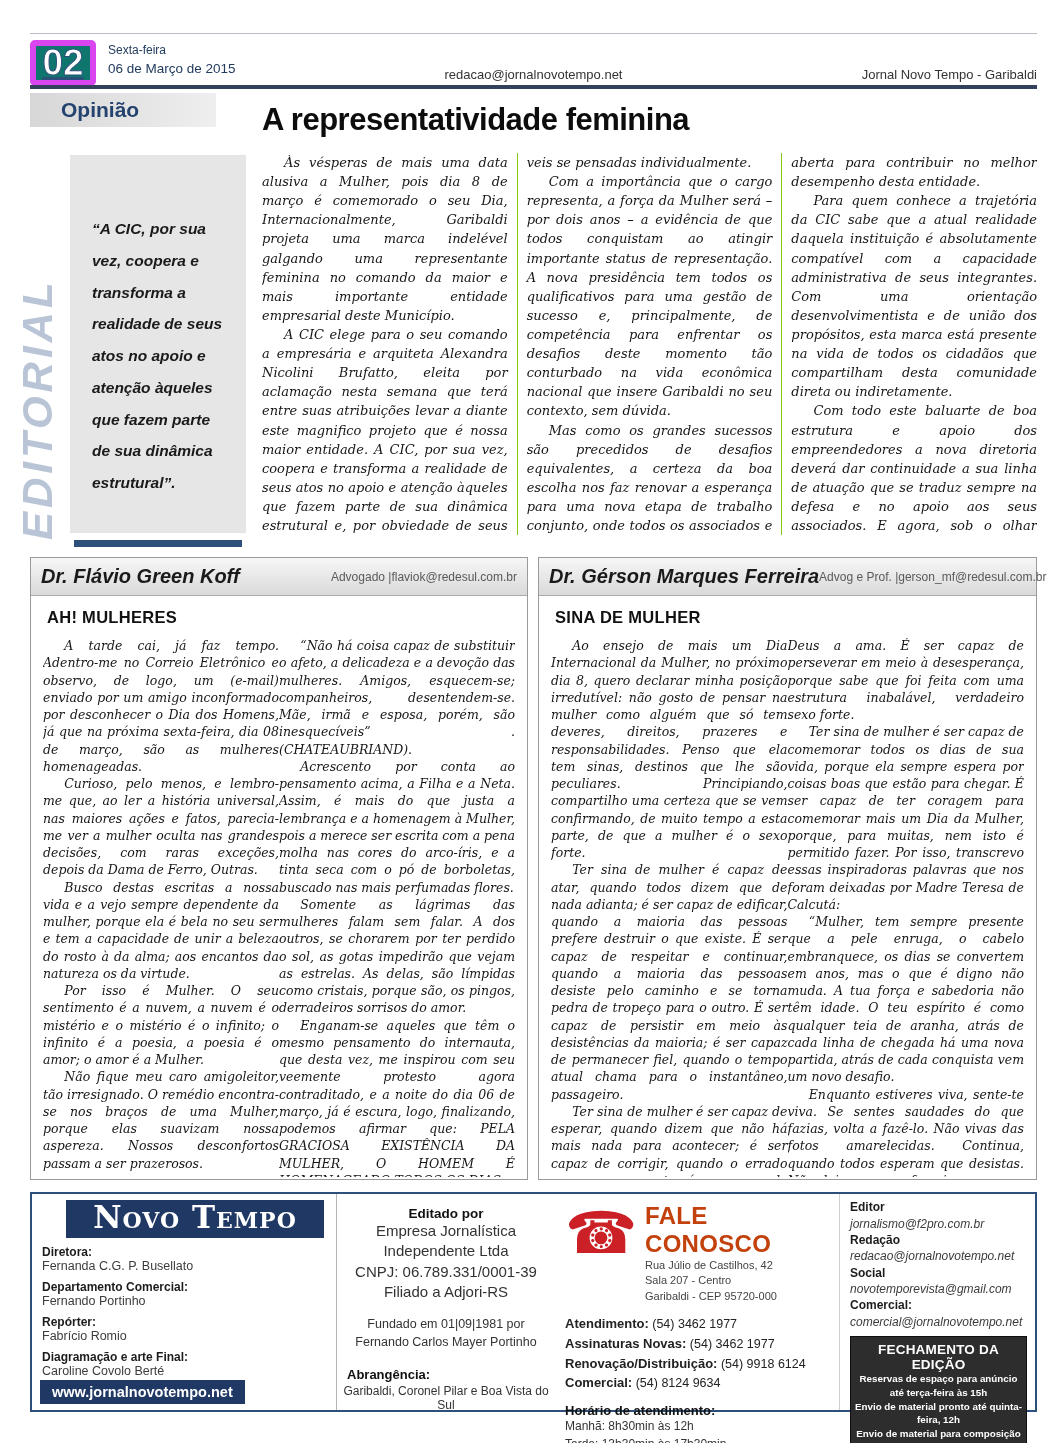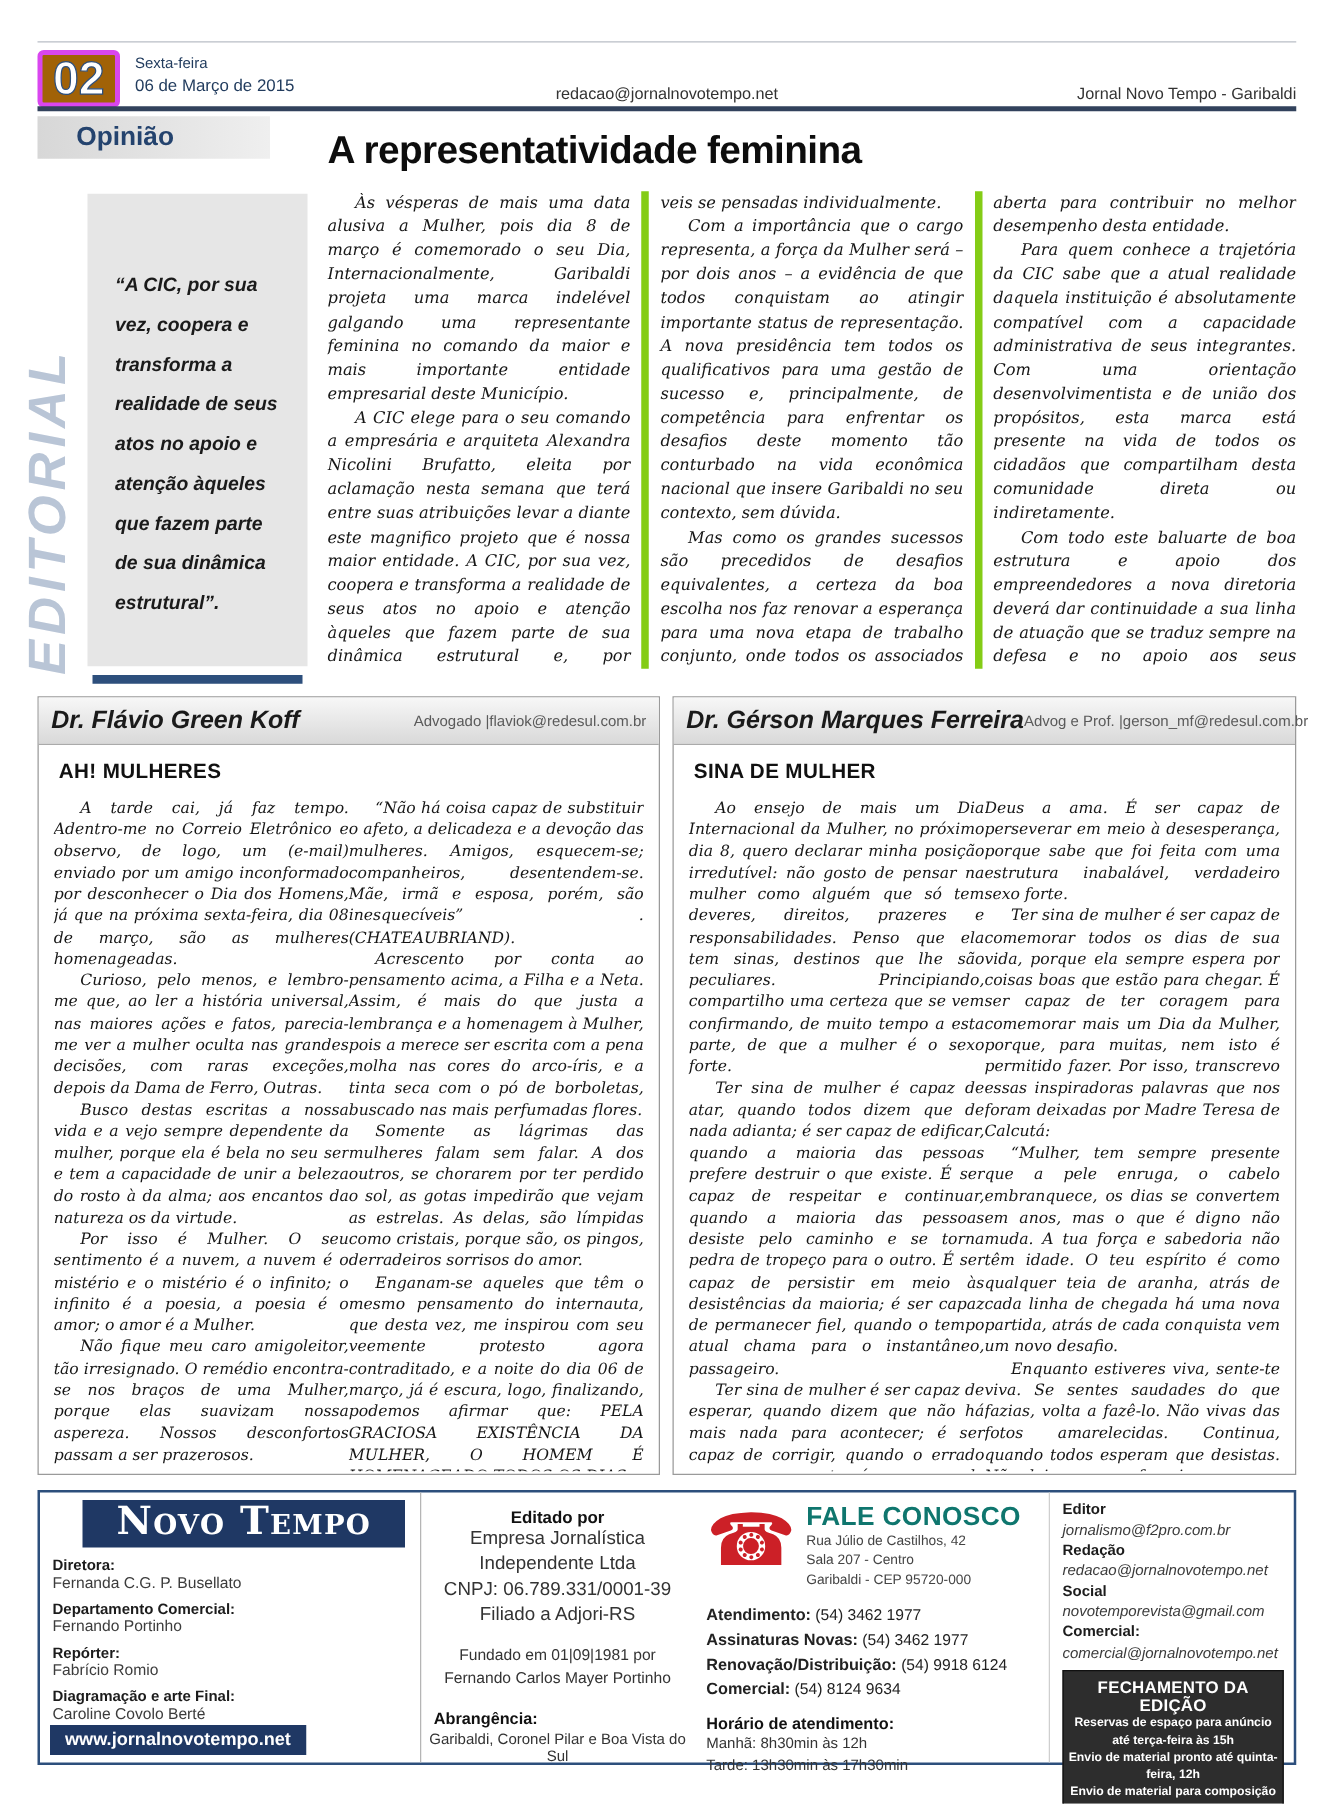--- a/index.html
+++ b/index.html
@@ -1,23 +1,23 @@
 <!DOCTYPE html>
 <html lang="pt"><head>
 <meta charset="utf-8">
 <style>
   html,body{margin:0;padding:0;background:#fff;}
   .page{position:relative;width:1058px;height:1443px;background:#fff;overflow:hidden;
         font-family:"Liberation Sans",sans-serif;color:#111;}
   
   .top-rule{position:absolute;top:33px;left:30px;right:21px;height:1px;background:#b9bec6;}
   .masthead{position:absolute;top:40px;left:30px;right:21px;height:46px;}
-  .pagenum{position:absolute;left:0;top:0;width:66px;height:46px;background:#a16207;
-           border-radius:5px;border:4px solid #d946ef;box-sizing:border-box;display:flex;
-           align-items:center;justify-content:center;color:#fff;font-size:37px;font-weight:bold;
+  .pagenum{position:absolute;left:0;top:0;width:66px;height:46px;background:#0f766e;
+           border-radius:5px;border:6px solid #d946ef;box-sizing:border-box;display:flex;
+           align-items:center;justify-content:center;color:#fff;font-size:37px;font-weight:bold;text-decoration:underline;
            -webkit-text-stroke:1px #2d4f7c;}
   .dateblock{position:absolute;left:78px;top:2px;color:#223c5e;line-height:1.45;}
   .weekday{font-size:12px;}
   .dateline{font-size:13.5px;}
   .mast-center{position:absolute;left:0;right:0;bottom:4px;text-align:center;font-size:13px;color:#333;}
   .mast-right{position:absolute;right:0;bottom:4px;font-size:13px;color:#333;}
   .head-rule{position:absolute;top:85px;left:30px;right:21px;height:4px;background:#32425c;}
   .section-box{position:absolute;top:93px;left:30px;width:186px;height:34px;
                background:linear-gradient(90deg,#d7d7d7,#efefef);display:flex;align-items:center;}
   .section-label{color:#24436e;font-size:21px;font-weight:bold;padding-left:31px;}
@@ -27,21 +27,21 @@
   .vertical-label{position:absolute;left:14px;top:190px;height:350px;writing-mode:vertical-rl;
                   transform:rotate(180deg);font-size:42px;font-weight:bold;font-style:italic;
                   color:#b9c5d6;letter-spacing:4px;}
   .quote-box{position:absolute;left:70px;top:155px;width:176px;height:378px;background:#e6e6e6;
              box-sizing:border-box;padding:58px 16px 0 22px;}
   .quote-text{font-family:"Liberation Sans",sans-serif;font-style:italic;font-weight:bold;
               font-size:15.5px;line-height:2.05;color:#1a1a1a;}
   .quote-underline{position:absolute;left:74px;top:540px;width:168px;height:7px;background:#2d4f7c;}
   .ed-cols{position:absolute;left:262px;top:153px;width:775px;height:382px;display:flex;}
   .ed-col{flex:1 1 0;padding:0 9px;overflow:hidden;}
-  .ed-col + .ed-col{border-left:6px solid #84cc16;}
+  .ed-col + .ed-col{border-left:1px solid #84cc16;}
   .ed-col:first-child{padding-left:0;}
   .ed-col:last-child{padding-right:0;}
   .serif p{margin:0;font-family:"DejaVu Serif",serif;font-style:italic;font-size:13px;
            line-height:1.47;text-align:justify;text-indent:1.7em;color:#161616;}
   .serif p.noind{text-indent:0;}
   
   .article{position:absolute;top:557px;height:623px;border:1px solid #9a9a9a;background:#fff;
            box-sizing:border-box;}
   .article.left{left:30px;width:498px;}
   .article.right{left:538px;width:499px;}
@@ -71,21 +71,21 @@
   .pub-label{font-size:13.5px;font-weight:bold;color:#111;}
   .pub-line{font-size:15px;line-height:1.35;}
   .pub-small{font-size:12.5px;line-height:1.4;margin-top:14px;}
   .scope-label{font-size:13px;font-weight:bold;color:#111;text-align:left;margin:16px 0 2px 10px;}
   .scope-line{font-size:12px;}
   .f-contact{width:284px;box-sizing:border-box;padding:8px 6px 0 10px;}
   .contact-top{display:flex;}
   .phone-icon{width:72px;height:62px;display:flex;align-items:center;justify-content:center;
               font-size:58px;color:#cc2027;line-height:1;}
   .contact-info{margin-left:8px;}
-  .contact-title{font-size:21px;font-weight:bold;color:#0f766e;letter-spacing:0.3px;}
+  .contact-title{font-size:24px;font-weight:bold;color:#c2410c;letter-spacing:0.3px;}
   .addr{font-size:11px;color:#444;line-height:1.4;}
   .phones{margin-top:10px;}
   .phone-row{font-size:12.5px;color:#222;line-height:1.5;}
   .phone-row b{font-size:13px;}
   .hours-title{font-size:13px;font-weight:bold;margin-top:10px;}
   .hours-line{font-size:12px;color:#333;line-height:1.45;}
   .f-mail{flex:1;box-sizing:border-box;border-left:1px solid #cfcfcf;padding:6px 8px 0 10px;}
   .mail-label{font-size:12px;font-weight:bold;color:#1c1c1c;line-height:1.3;}
   .mail-value{font-size:12px;color:#3a3a3a;line-height:1.35;margin-bottom:1px;font-style:italic;}
   .closing-box{background:#2d2d2d;border:1px solid #101010;color:#fff;text-align:center;

